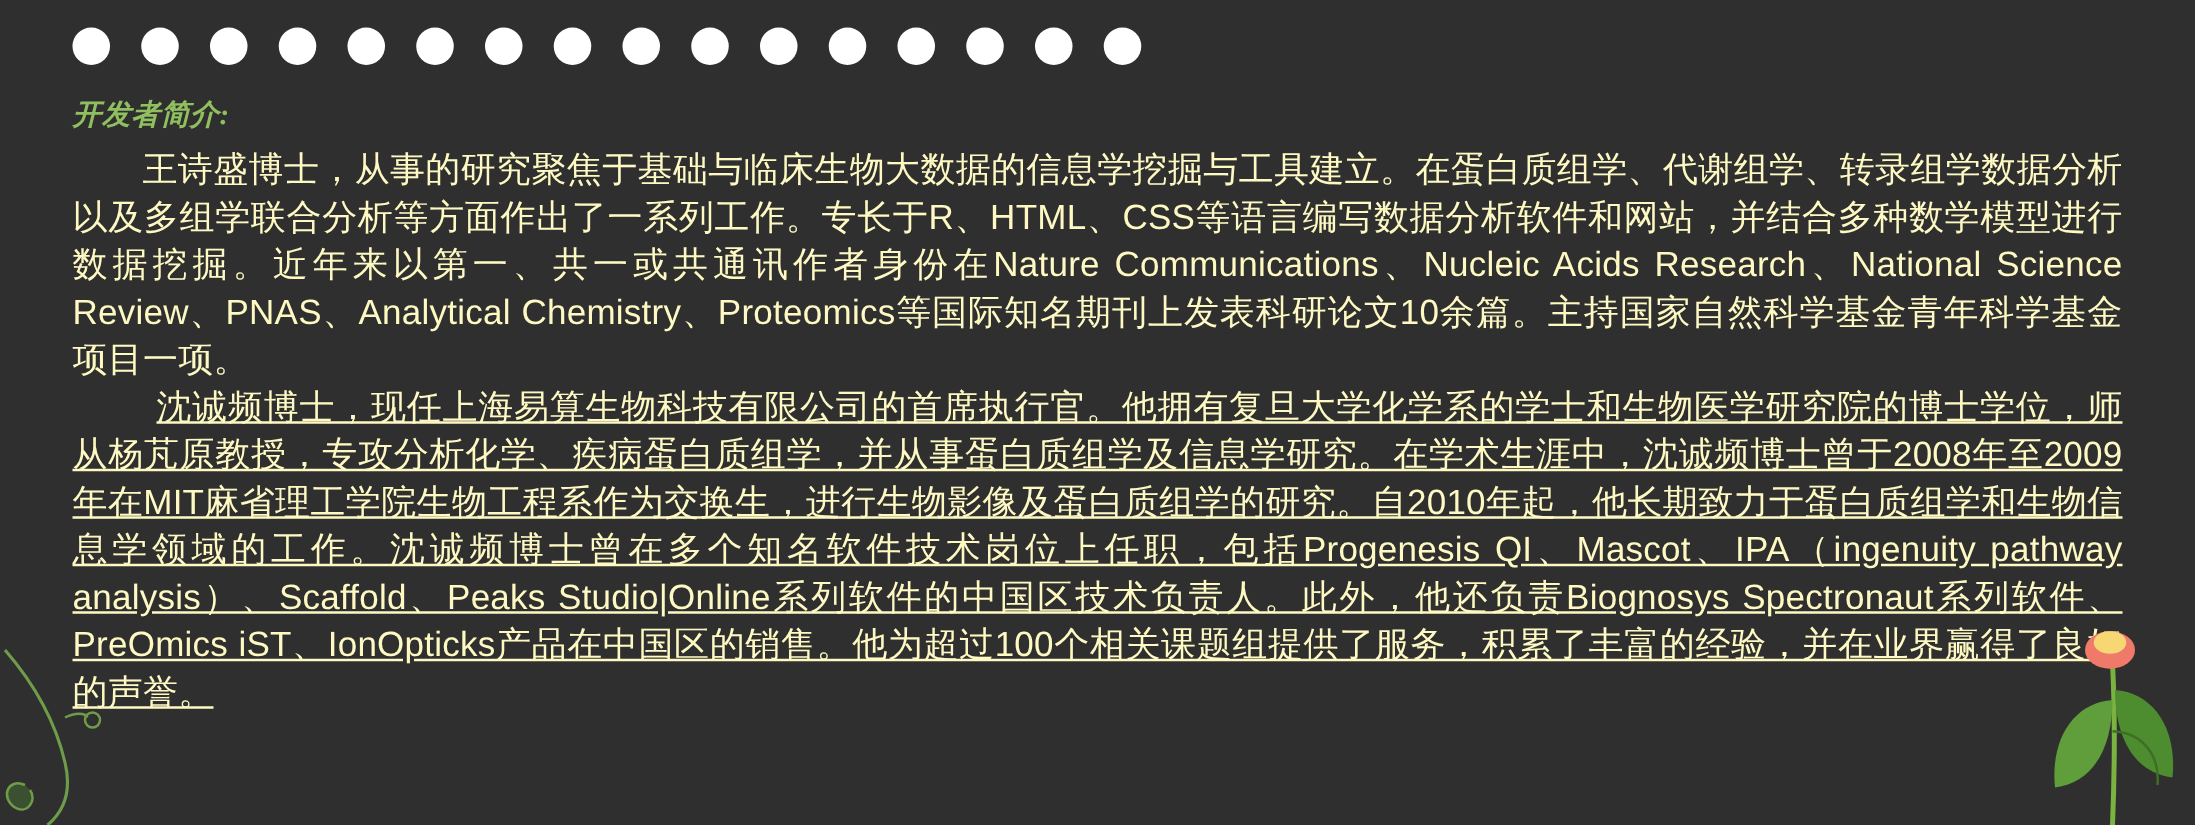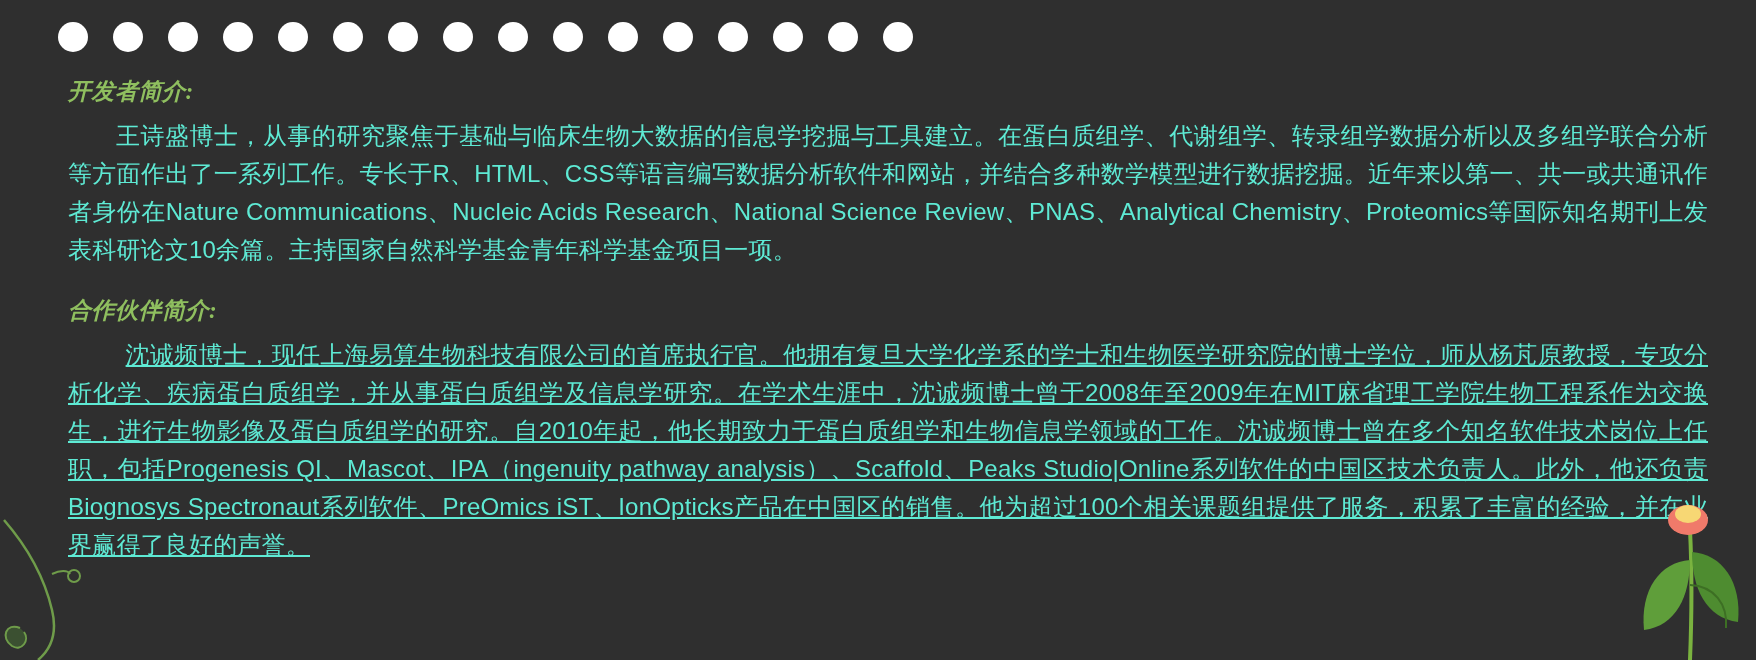--- a/index.html
+++ b/index.html
@@ -33,44 +33,44 @@
     width: 30px;
     height: 30px;
     border-radius: 50%;
     background: #ffffff;
   }
 
   
   .content {
     position: absolute;
     top: 76px;
-    left: 68px;
+    left: 58px;
     width: 1640px;
   }
 
   .section-heading {
     font-family: "Liberation Serif", "DejaVu Serif", serif;
     font-style: italic;
     font-weight: bold;
     font-size: 23px;
     color: #8fbf5f;
     margin: 0 0 10px 0;
     letter-spacing: 0.5px;
   }
 
   .section-heading.second {
     margin-top: 26px;
   }
 
   .para {
-    font-size: 24px;
+    font-size: 28px;
     line-height: 38px;
     text-align: justify;
     text-justify: inter-ideograph;
-    color: #5eead4;
+    color: #fef9c3;
     margin: 0;
     letter-spacing: 0.2px;
   }
   .para.indent1 { text-indent: 2em; }
   .para.indent2 { text-indent: 2.4em; text-decoration: underline; }
 
   
   .vine {
     position: absolute;
     left: 0;
@@ -112,21 +112,20 @@
     <span class="dot"></span>
     <span class="dot"></span>
     <span class="dot"></span>
   </div>
 
   <div class="content">
 
     <h2 class="section-heading">开发者简介:</h2>
     <p class="para indent1">王诗盛博士，从事的研究聚焦于基础与临床生物大数据的信息学挖掘与工具建立。在蛋白质组学、代谢组学、转录组学数据分析以及多组学联合分析等方面作出了一系列工作。专长于R、HTML、CSS等语言编写数据分析软件和网站，并结合多种数学模型进行数据挖掘。近年来以第一、共一或共通讯作者身份在Nature Communications、Nucleic Acids Research、National Science Review、PNAS、Analytical Chemistry、Proteomics等国际知名期刊上发表科研论文10余篇。主持国家自然科学基金青年科学基金项目一项。</p>
 
-    <h2 class="section-heading second">合作伙伴简介:</h2>
     <p class="para indent2">沈诚频博士，现任上海易算生物科技有限公司的首席执行官。他拥有复旦大学化学系的学士和生物医学研究院的博士学位，师从杨芃原教授，专攻分析化学、疾病蛋白质组学，并从事蛋白质组学及信息学研究。在学术生涯中，沈诚频博士曾于2008年至2009年在MIT麻省理工学院生物工程系作为交换生，进行生物影像及蛋白质组学的研究。自2010年起，他长期致力于蛋白质组学和生物信息学领域的工作。沈诚频博士曾在多个知名软件技术岗位上任职，包括Progenesis QI、Mascot、IPA（ingenuity pathway analysis）、Scaffold、Peaks Studio|Online系列软件的中国区技术负责人。此外，他还负责Biognosys Spectronaut系列软件、PreOmics iST、IonOpticks产品在中国区的销售。他为超过100个相关课题组提供了服务，积累了丰富的经验，并在业界赢得了良好的声誉。</p>
 
   </div>
 
   <svg class="vine" viewBox="0 0 120 150">
     <path d="M4 10 C 30 40, 45 70, 52 100 C 58 125, 50 140, 38 150" stroke="#6f9c4a" stroke-width="2.5" fill="none"></path>
     <circle cx="74" cy="66" r="6" stroke="#6f9c4a" stroke-width="2" fill="none"></circle>
     <path d="M52 64 C 60 60, 68 60, 70 64" stroke="#6f9c4a" stroke-width="2" fill="none"></path>
     <path d="M20 118 C 6 112, 0 128, 12 136 C 22 142, 30 130, 24 122" stroke="#6f9c4a" stroke-width="2" fill="#4c7a36" fill-opacity="0.45"></path>
   </svg>

